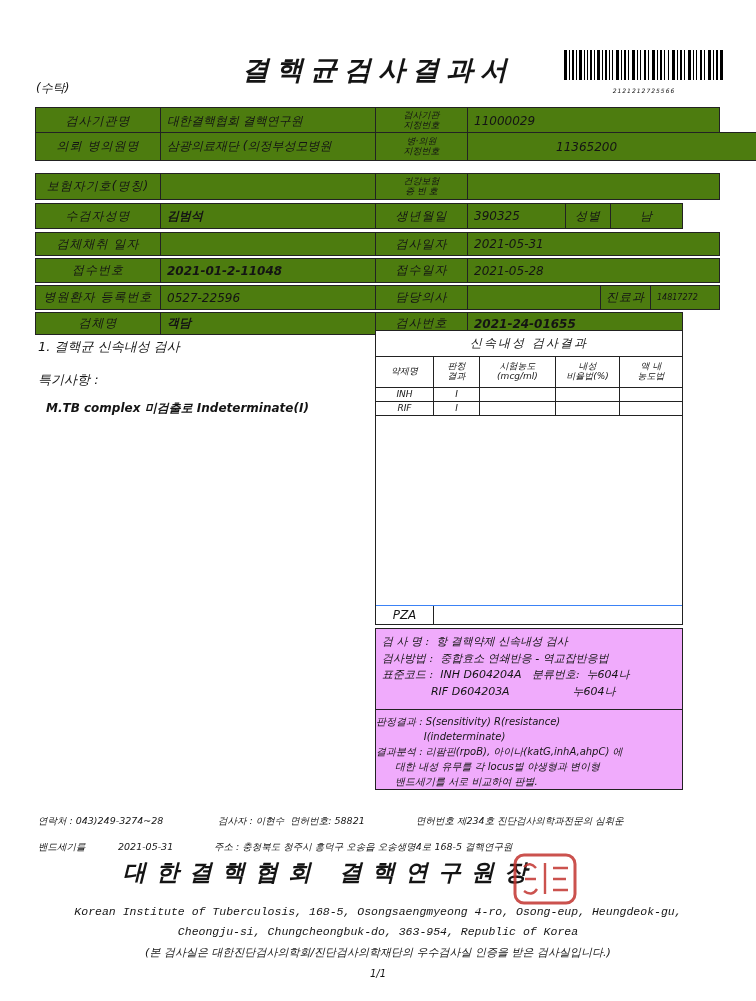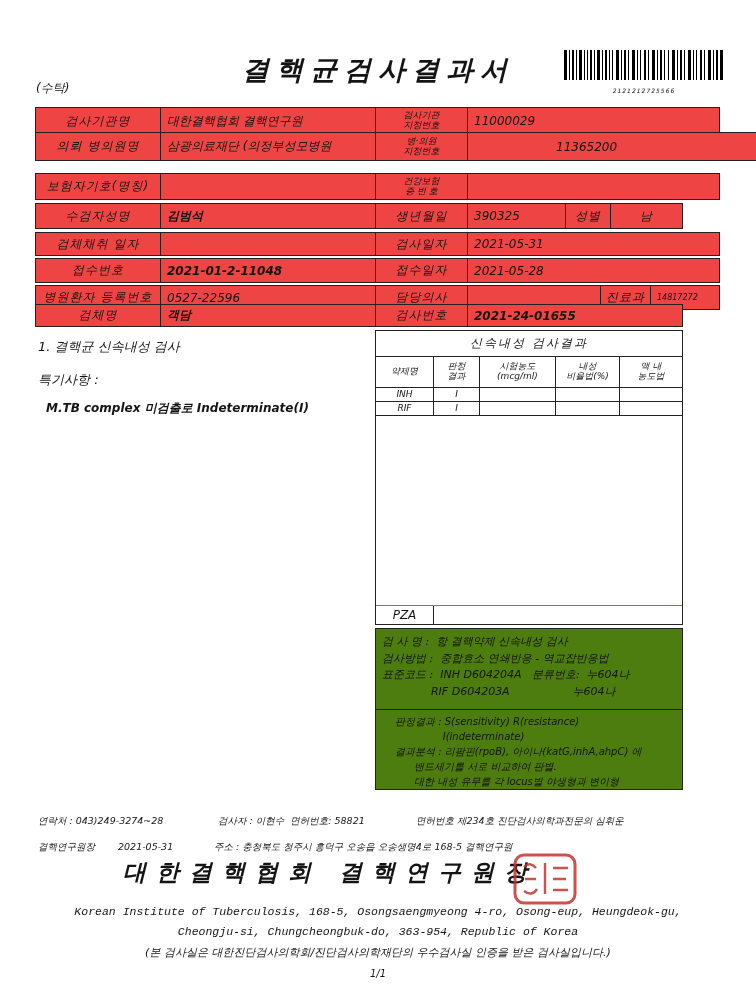--- a/index.html
+++ b/index.html
@@ -13,21 +13,21 @@
   .abs { position:absolute; }
   .title {
     left:0; right:0; top:52px; text-align:center;
     font-size:27px; font-weight:bold; letter-spacing:7px;
   }
   .consign { left:36px; top:80px; font-size:12px; }
   .barcode-wrap { left:563px; top:50px; width:162px; }
   .barcode-num { text-align:center; font-size:6px; letter-spacing:1px; margin-top:1px; }
 
   
-  .row { position:absolute; left:35px; display:flex; border:1.5px solid #222; box-sizing:border-box; background:#ef4444;justify-content:center; }
+  .row { position:absolute; left:35px; display:flex; border:1.5px solid #222; box-sizing:border-box; background:#4d7c0f;justify-content:center; }
   .cell {
     box-sizing:border-box; border-right:1.5px solid #222;
     display:flex; align-items:center; padding:0 6px; font-size:12px;
     overflow:hidden; white-space:pre;
   }
   .cell:last-child { border-right:none; }
   .lbl { justify-content:center; text-align:center; letter-spacing:1px; }
   .sm { font-size:9px; line-height:1.1; white-space:pre-line; justify-content:center; text-align:center; letter-spacing:0; }
   .bold { font-weight:bold; }
   .tiny { font-size:8px; }
@@ -51,24 +51,24 @@
   .rt-head .c:last-child, .rt-row .c:last-child { border-right:none; }
   .rt-row { display:flex; border-bottom:1px solid #222; height:13px; }
   .rt-spacer { flex:1; }
   .rt-pza { display:flex; border-top:1px solid #3b82f6; height:18px; font-size:12px; }
   .rt-pza .c1 { width:58px; box-sizing:border-box; border-right:1px solid #222;
                 display:flex; align-items:center; justify-content:center; }
   .rt-pza .c2 { flex:1; display:flex; align-items:center; justify-content:center; letter-spacing:1px; }
   .w1{width:58px}.w2{width:46px}.w3{width:76px}.w4{width:64px}.w5{flex:1}
 
   
-  .box { left:375px; width:308px; border:1.5px solid #222; box-sizing:border-box; background:#4d7c0f; }
+  .box { left:375px; width:308px; border:1.5px solid #222; box-sizing:border-box; background:#f0abfc; }
   .method { top:628px; height:82px; padding:5px 6px; }
   .method div { font-size:11px; line-height:1.5; white-space:pre; }
-  .judge { top:709px; height:81px; padding:4px 19px; }
+  .judge { top:709px; height:81px; padding:4px 0; }
   .judge div { font-size:10px; line-height:1.5; white-space:pre; }
 
   
   .f9 { font-size:9.5px; white-space:pre; }
   .inst-name {
     left:70px; top:857px; width:520px; text-align:center;
     font-size:23px; font-weight:600; letter-spacing:10px;
     font-family:"DejaVu Serif","Liberation Serif",serif; white-space:nowrap;
   }
   .seal { left:512px; top:852px; width:66px; height:54px; color:var(--seal-red,#c23430); }
@@ -183,21 +183,21 @@
 
   <div class="row" style="top:285px;height:25px;width:685px">
     <div class="cell lbl" style="width:125px">병원환자 등록번호</div>
     <div class="cell" style="width:215px">0527-22596</div>
     <div class="cell lbl" style="width:92px">담당의사</div>
     <div class="cell" style="width:133px"></div>
     <div class="cell lbl" style="width:50px">진료과</div>
     <div class="cell tiny" style="flex:1">14817272</div>
   </div>
 
-  <div class="row" style="top:304px;height:23px;width:648px">
+  <div class="row" style="top:312px;height:23px;width:648px">
     <div class="cell lbl" style="width:125px">검체명</div>
     <div class="cell bold" style="width:215px">객담</div>
     <div class="cell lbl" style="width:92px">검사번호</div>
     <div class="cell bold" style="flex:1">2021-24-01655</div>
   </div>
 
   <div class="abs sec-head">1. 결핵균 신속내성 검사</div>
   <div class="abs remarks-lbl">특기사항 :</div>
   <div class="abs remarks-val">M.TB complex 미검출로 Indeterminate(I)</div>
 
@@ -238,29 +238,29 @@
     <div>검 사 명 :  항 결핵약제 신속내성 검사</div>
     <div>검사방법 :  중합효소 연쇄반응 - 역교잡반응법</div>
     <div>표준코드 :  INH D604204A   분류번호:  누604나</div>
     <div>              RIF D604203A                  누604나</div>
   </div>
 
   <div class="abs box judge">
     <div>판정결과 : S(sensitivity) R(resistance)</div>
     <div>               I(indeterminate)</div>
     <div>결과분석 : 리팜핀(rpoB), 아이나(katG,inhA,ahpC) 에</div>
+    <div>      대한 내성 유무를 각 locus별 야생형과 변이형</div>
     <div>      밴드세기를 서로 비교하여 판별.</div>
-    <div>      대한 내성 유무를 각 locus별 야생형과 변이형</div>
   </div>
 
   <div class="abs f9" style="left:38px;top:815px">연락처 : 043)249-3274~28</div>
   <div class="abs f9" style="left:218px;top:815px">검사자 : 이현수  면허번호: 58821</div>
   <div class="abs f9" style="left:416px;top:815px">면허번호 제234호 진단검사의학과전문의 심휘운</div>
 
-  <div class="abs f9" style="left:38px;top:841px">결핵연구원장</div>
+  <div class="abs f9" style="left:38px;top:841px">밴드세기를</div>
   <div class="abs f9" style="left:118px;top:841px">2021-05-31</div>
   <div class="abs f9" style="left:214px;top:841px">주소 : 충청북도 청주시 흥덕구 오송읍 오송생명4로 168-5 결핵연구원</div>
 
   <div class="abs inst-name">대한결핵협회  결핵연구원장</div>
   <div class="abs seal">
     <svg width="66" height="54" viewBox="0 0 66 54">
       <g stroke="currentColor" fill="none" opacity="0.85">
         <rect x="3" y="3" width="60" height="48" rx="9" stroke-width="3"></rect>
         <path d="M12 15 q6 -6 12 1 M13 27 h11 M12 39 q8 6 13 -2 M33 11 v31 M41 16 h15 M41 27 h13 M41 38 h15" stroke-width="2.4"></path>
       </g>

